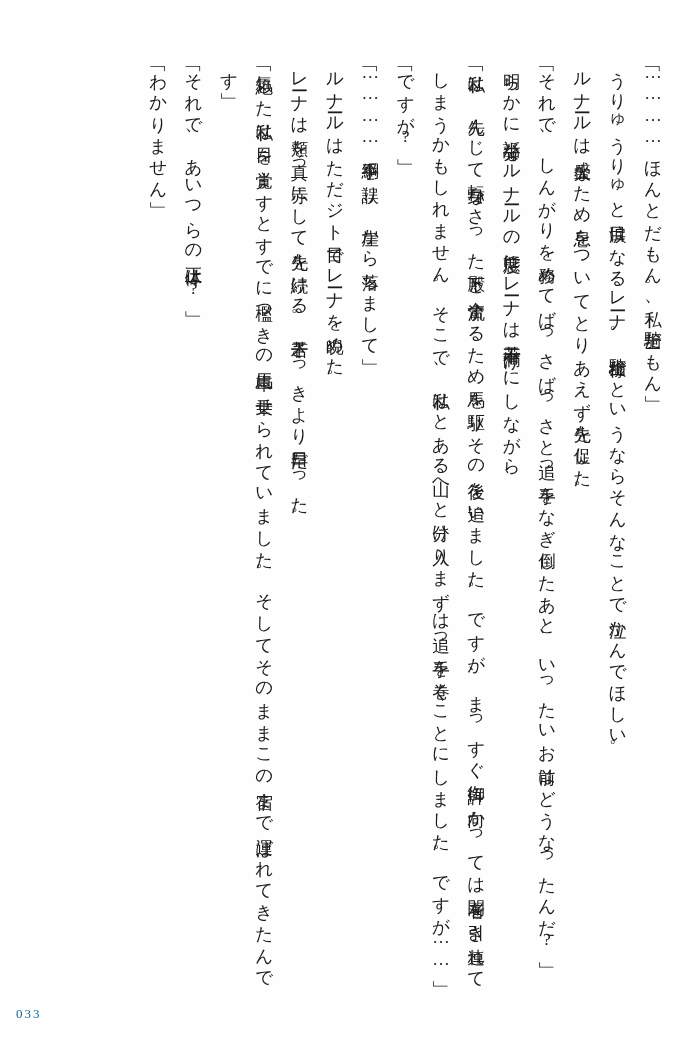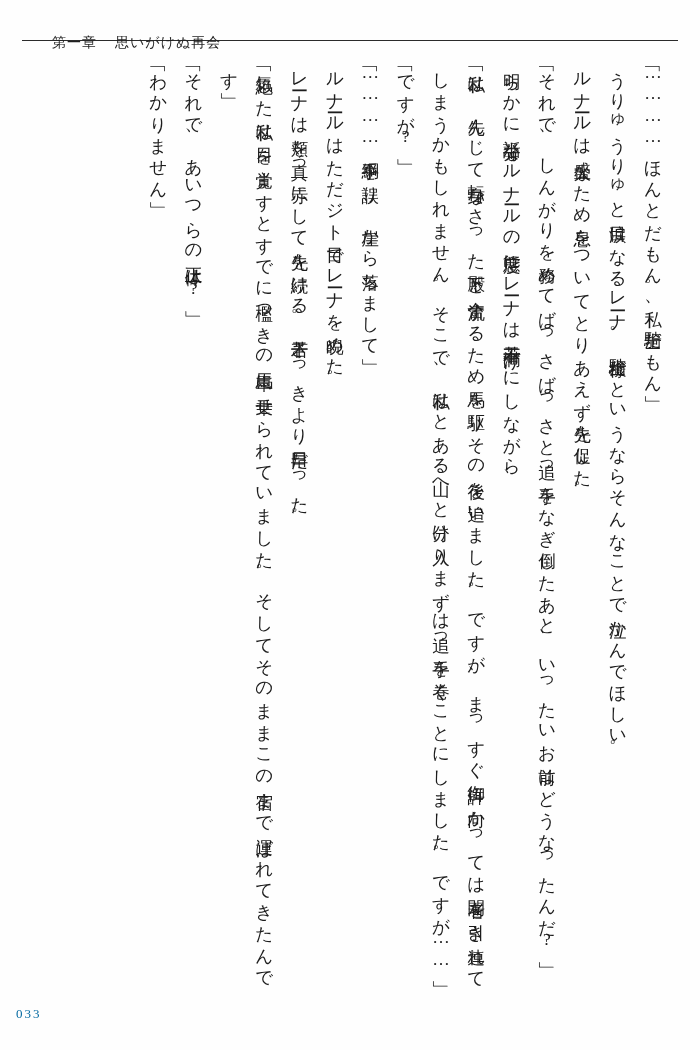--- a/index.html
+++ b/index.html
@@ -87,26 +87,20 @@
     letter-spacing: 2px;
     color: #0369a1;
     margin-left: 16px;
   }
 </style>
 </head>
 <body>
 
 <div class="page">
 
-  <div class="header">
-    <div class="header-rule"></div>
-    <div class="running-title">
-      <span class="chapter-num">第一章</span><span>思いがけぬ再会</span>
-    </div>
-  </div>
 
   <div class="body-area">
     <div class="vtext">
       <p>「…………ほんとだもん。私、騎士だもん」</p>
       <p>うりゅうりゅと涙目になるレーナ。騎士様だというならそんなことで泣かんでほしい。</p>
       <p>ルナールは盛大なため息をついてとりあえず先を促した。</p>
       <p>「それで、しんがりを務めてばっさばっさと追っ手をなぎ倒したあと、いったいお前はどうなったんだ?」</p>
       <p>明らかに話半分なルナールの態度にレーナは若干不満げにしながら、</p>
       <p>「私は、先んじて転身なさった殿下と合流するため馬を駆りその後を追いました。ですが、まっすぐ御許に向かっては間者を引き連れてしまうかもしれません。そこで、私はとある山へと分け入りまずは追っ手を巻くことにしました。ですが……」</p>
       <p>「ですが?」</p>

